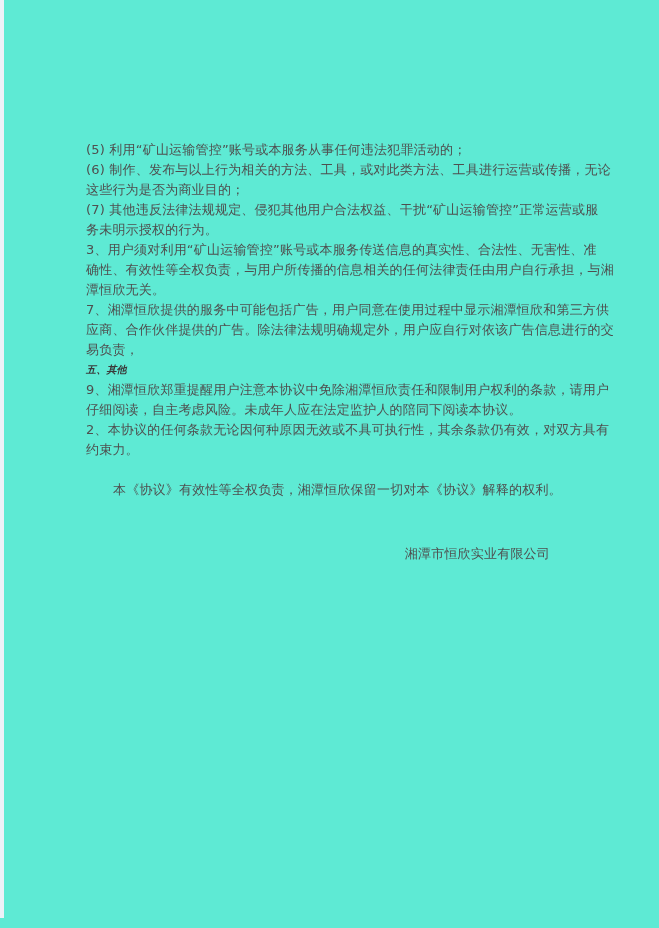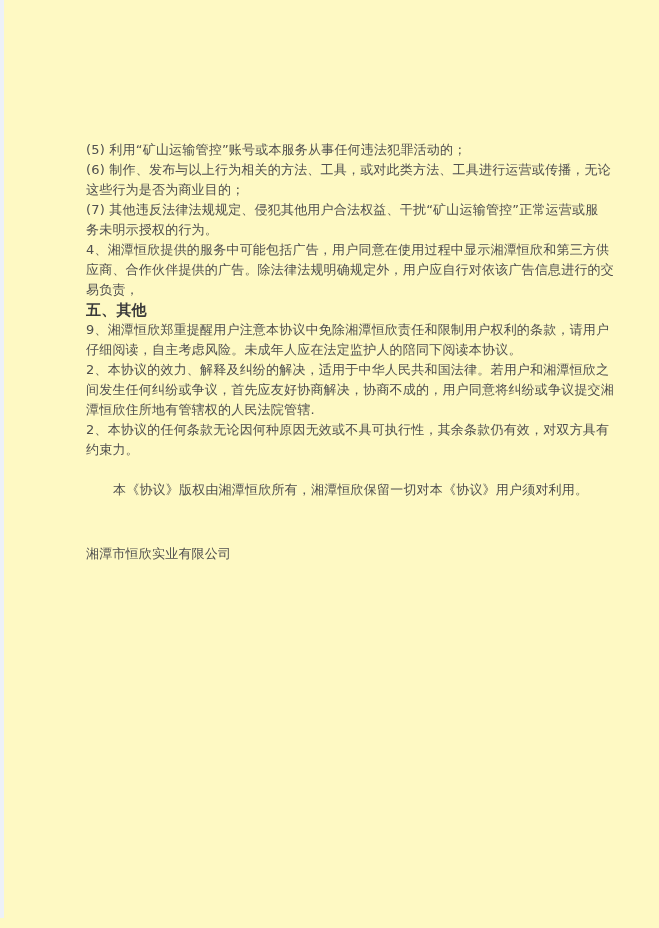--- a/index.html
+++ b/index.html
@@ -4,21 +4,21 @@
 <style>
   html, body {
     margin: 0;
     padding: 0;
     background: #ffffff;
   }
   .page {
     position: relative;
     width: 659px;
     height: 928px;
-    background: #fef9c3;
+    background: #5eead4;
     overflow: hidden;
     font-family: "DejaVu Sans", "Liberation Sans", sans-serif;
   }
   .page-edge {
     position: absolute;
     left: 0;
     top: 0;
     width: 4px;
     height: 918px;
     background: #edf1f8;
@@ -32,57 +32,59 @@
     line-height: 20px;
     color: #4f4f4f;
     letter-spacing: 0.2px;
   }
   .content p {
     margin: 0;
     white-space: pre-line;
   }
   .section-heading {
     margin: 20px 0 0 0;
-    font-size: 15px;
+    font-size: 10px;
     font-weight: bold;
     color: #3a3a3a;
     line-height: 20px;
+    font-style: italic;
   }
   .copyright {
     margin-top: 20px !important;
     text-indent: 27px;
   }
   .company {
     margin-top: 44px !important;
+    text-align: right;
     padding-right: 76px;
   }
 </style>
 </head>
 <body>
 
 <div class="page">
   <div class="page-edge"></div>
 
   <div class="content">
     <p>(5) 利用“矿山运输管控”账号或本服务从事任何违法犯罪活动的；</p>
     <p>(6) 制作、发布与以上行为相关的方法、工具，或对此类方法、工具进行运营或传播，无论
 这些行为是否为商业目的；</p>
     <p>(7) 其他违反法律法规规定、侵犯其他用户合法权益、干扰“矿山运输管控”正常运营或服
 务未明示授权的行为。</p>
-    <p>4、湘潭恒欣提供的服务中可能包括广告，用户同意在使用过程中显示湘潭恒欣和第三方供
+    <p>3、用户须对利用“矿山运输管控”账号或本服务传送信息的真实性、合法性、无害性、准
+确性、有效性等全权负责，与用户所传播的信息相关的任何法律责任由用户自行承担，与湘
+潭恒欣无关。</p>
+    <p>7、湘潭恒欣提供的服务中可能包括广告，用户同意在使用过程中显示湘潭恒欣和第三方供
 应商、合作伙伴提供的广告。除法律法规明确规定外，用户应自行对依该广告信息进行的交
 易负责，</p>
 
     <p class="section-heading">五、其他</p>
 
     <p>9、湘潭恒欣郑重提醒用户注意本协议中免除湘潭恒欣责任和限制用户权利的条款，请用户
 仔细阅读，自主考虑风险。未成年人应在法定监护人的陪同下阅读本协议。</p>
-    <p>2、本协议的效力、解释及纠纷的解决，适用于中华人民共和国法律。若用户和湘潭恒欣之
-间发生任何纠纷或争议，首先应友好协商解决，协商不成的，用户同意将纠纷或争议提交湘
-潭恒欣住所地有管辖权的人民法院管辖.</p>
     <p>2、本协议的任何条款无论因何种原因无效或不具可执行性，其余条款仍有效，对双方具有
 约束力。</p>
 
-    <p class="copyright">本《协议》版权由湘潭恒欣所有，湘潭恒欣保留一切对本《协议》用户须对利用。</p>
+    <p class="copyright">本《协议》有效性等全权负责，湘潭恒欣保留一切对本《协议》解释的权利。</p>
 
     <p class="company">湘潭市恒欣实业有限公司</p>
   </div>
 </div>
 
 </body></html>

